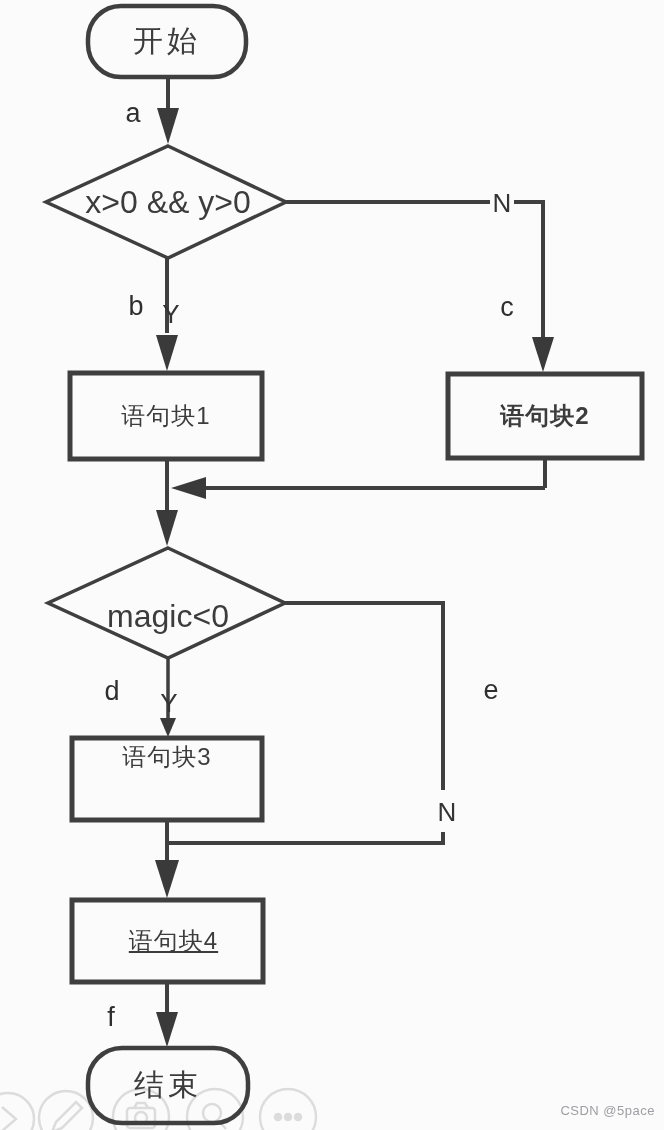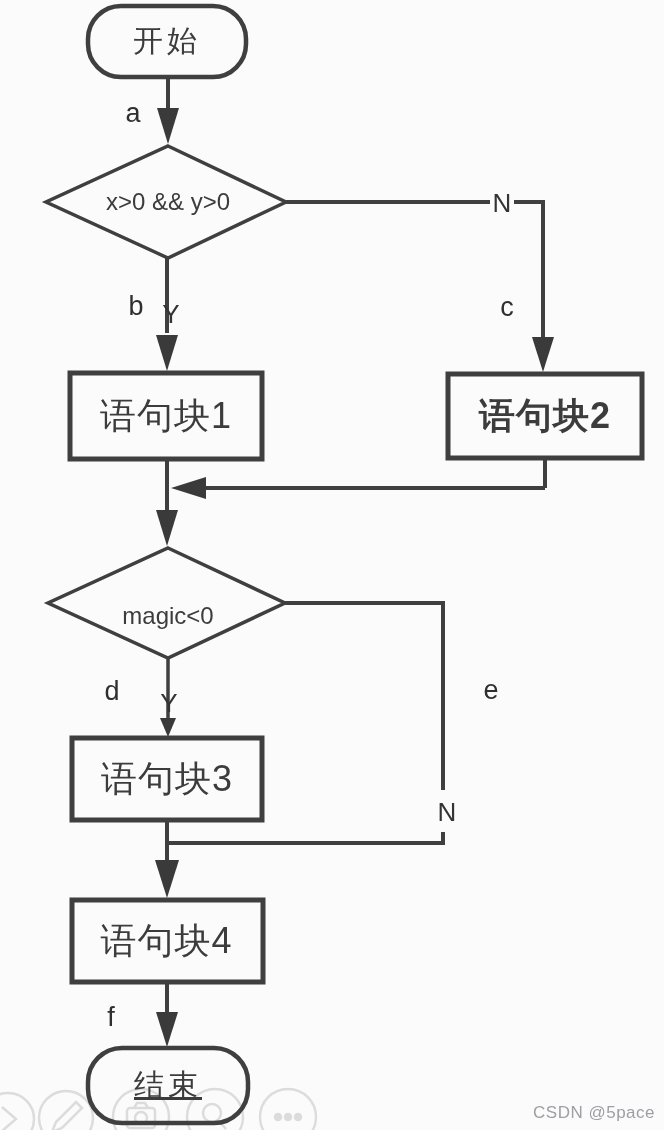--- a/index.html
+++ b/index.html
@@ -21,26 +21,26 @@
   }
   .edge-letter{font-size:27px;color:#2f2f2f;}
   .yn{font-size:26px;color:#343434;}
   .node-lbl{
     position:absolute;
     display:flex;align-items:center;justify-content:center;
     color:#3c3c3c;
     white-space:nowrap;
   }
   .terminator-lbl{font-size:30px;letter-spacing:4px;}
-  .process-lbl{font-size:36px;letter-spacing:1px;}
-  .decision-lbl{font-size:24px;}
+  .process-lbl{font-size:24px;letter-spacing:1px;}
+  .decision-lbl{font-size:32px;}
   .watermark{
     position:absolute;
     right:9px;top:1103px;
-    font-size:17px;
+    font-size:13px;
     color:#9e9ea3;
     letter-spacing:0.5px;
   }
 </style>
 </head>
 <body>
 
 <div class="stage">
 
   <div class="soft">
@@ -125,25 +125,25 @@
     <div class="node-lbl terminator-lbl" style="left:88px;top:6px;width:158px;height:71px;">开始</div>
 
     <div class="node-lbl decision-lbl" style="left:46px;top:176px;width:244px;height:52px;">x&gt;0 &amp;&amp; y&gt;0</div>
 
     <div class="node-lbl process-lbl" style="left:70px;top:373px;width:192px;height:86px;">语句块1</div>
 
     <div class="node-lbl process-lbl" style="left:448px;top:374px;width:194px;height:84px;font-weight:bold;">语句块2</div>
 
     <div class="node-lbl decision-lbl" style="left:48px;top:590px;width:240px;height:52px;">magic&lt;0</div>
 
-    <div class="node-lbl process-lbl" style="left:72px;top:738px;width:190px;height:82px;text-align:right;">语句块3</div>
+    <div class="node-lbl process-lbl" style="left:72px;top:716px;width:190px;height:82px;text-align:right;">语句块3</div>
 
-    <div class="node-lbl process-lbl" style="left:71px;top:900px;width:191px;height:82px;">语句块4</div>
+    <div class="node-lbl process-lbl" style="left:78px;top:900px;width:191px;height:82px;text-decoration:underline;">语句块4</div>
 
-    <div class="node-lbl terminator-lbl" style="left:88px;top:1048px;width:160px;height:75px;text-decoration:underline;">结束</div>
+    <div class="node-lbl terminator-lbl" style="left:88px;top:1048px;width:160px;height:75px;">结束</div>
 
     <div class="lbl edge-letter" style="left:133px;top:113px;">a</div>
     <div class="lbl edge-letter" style="left:136px;top:306px;">b</div>
     <div class="lbl yn" style="left:171px;top:314px;">Y</div>
     <div class="lbl yn" style="left:502px;top:203px;">N</div>
     <div class="lbl edge-letter" style="left:507px;top:307px;">c</div>
     <div class="lbl edge-letter" style="left:112px;top:691px;">d</div>
     <div class="lbl yn" style="left:169px;top:703px;">Y</div>
     <div class="lbl edge-letter" style="left:491px;top:690px;">e</div>
     <div class="lbl yn" style="left:447px;top:812px;">N</div>

